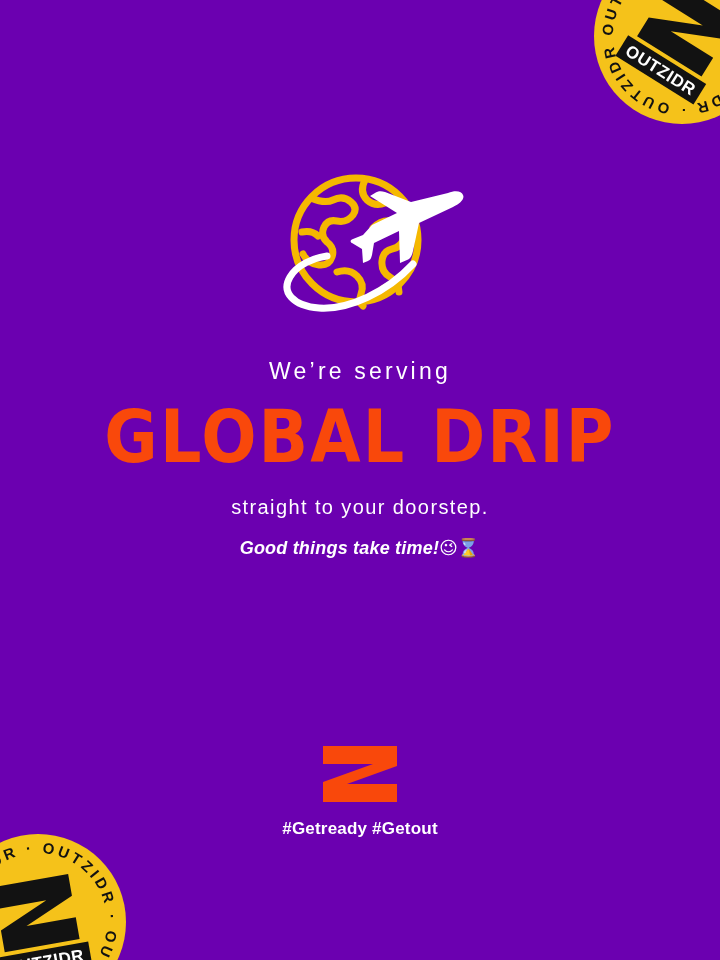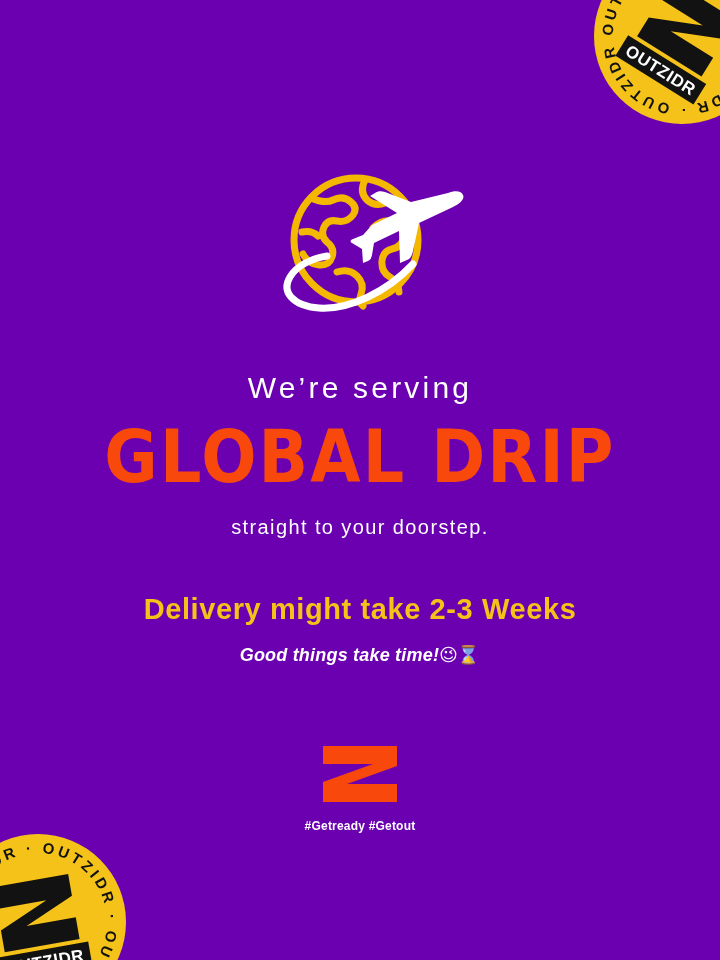--- a/index.html
+++ b/index.html
@@ -31,25 +31,25 @@
   
   .copy {
     position: absolute;
     left: 0;
     right: 0;
     top: 360px;
     text-align: center;
   }
   .eyebrow {
     color: #FFFFFF;
-    font-size: 30px;
+    font-size: 23px;
     font-weight: 300;
     letter-spacing: 3.2px;
     line-height: 1.0;
-    margin: 13px;
+    margin: 0;
   }
   .headline {
     color: #F9480B;
     font-family: "DejaVu Sans", "Liberation Sans", sans-serif;
     font-size: 62px;
     font-weight: 700;
     letter-spacing: 2px;
     line-height: 1.0;
     margin: 18px 0 0 0;
     transform: scaleX(1.05) scaleY(1.18);
@@ -93,21 +93,21 @@
     left: 0;
     right: 0;
     top: 744px;
     display: flex;
     flex-direction: column;
     align-items: center;
   }
   .zmark { display: block; }
   .hashtags {
     color: #FFFFFF;
-    font-size: 12px;
+    font-size: 17px;
     font-weight: 700;
     letter-spacing: 0.2px;
     margin-top: 16px;
     line-height: 1.0;
   }
 
   
   .badge { position: absolute; }
   .badge svg { display: block; }
   .badge-tr { top: -54px; right: -52px; }
@@ -135,21 +135,20 @@
       <g fill="#FFFFFF">
         <path d="M203 25 c7 -3 14 -2 15 2 c2 4 -3 9 -10 12 l-34 16 l-6 28 c-1 5 -3 8 -6 9 l-7 3 l-1 -32 l-25 12 l-2 12 c-1 4 -2 5 -4 6 l-5 2 l-1 -14 l-10 -6 c-2 -1 -2 -3 1 -4 l10 -4 l9 -10 l25 -12 l-27 -17 l5 -3 c3 -2 6 -2 10 -1 l26 10 z"></path>
       </g>
     </svg>
   </div>
 
   <div class="copy">
     <p class="eyebrow">We’re serving</p>
     <h1 class="headline">GLOBAL DRIP</h1>
     <p class="subline">straight to your doorstep.</p>
-    <p class="delivery">Delivery might take 2-3 Weeks</p>
     <p class="tagline"><span>Good things take time!</span><span class="emoji">😉⌛</span></p>
   </div>
 
   <div class="footer-lockup">
     <svg class="zmark" width="78" height="60" viewBox="0 0 78 60">
       <path d="M2 2 H76 V22 L26 40 H76 V58 H2 V38 L52 20 H2 Z" fill="#F9480B"></path>
     </svg>
     <div class="hashtags">#Getready #Getout</div>
   </div>
 

